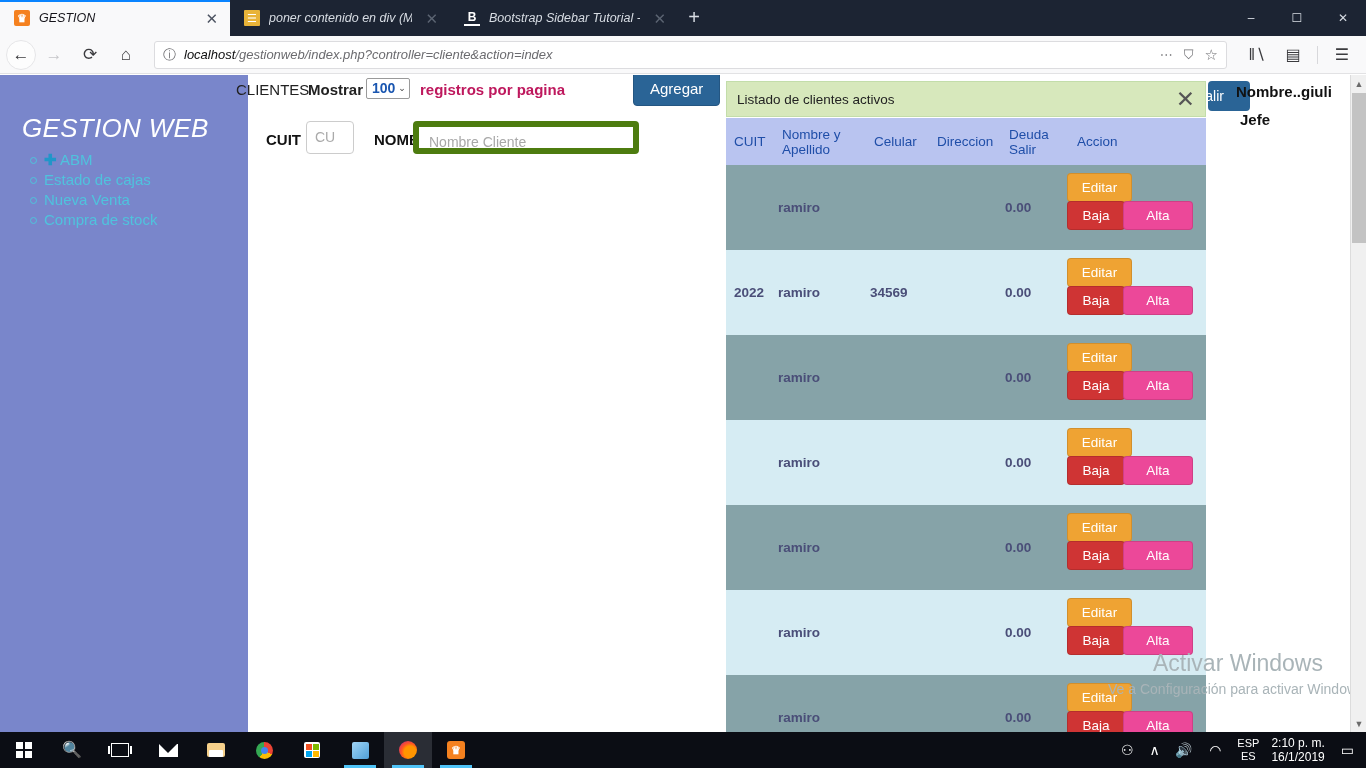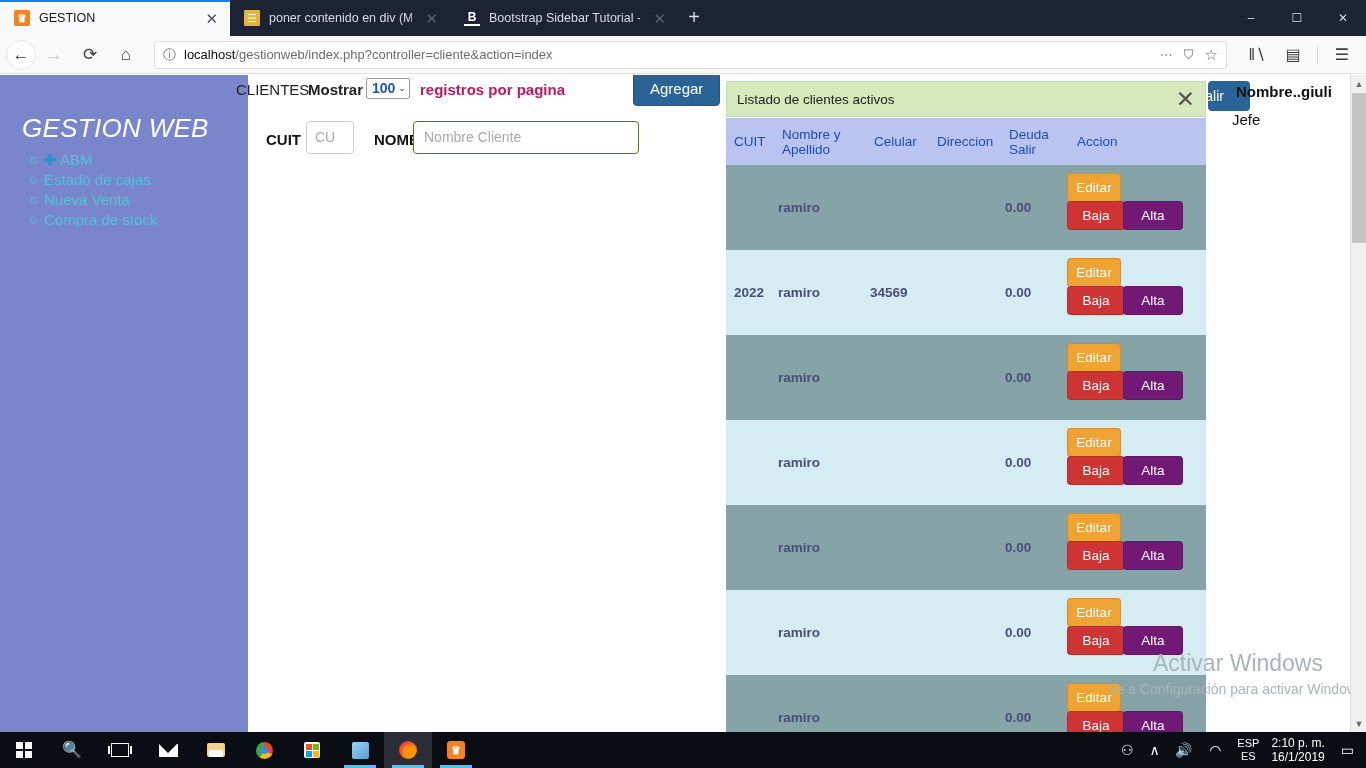--- a/index.html
+++ b/index.html
@@ -20,21 +20,21 @@
     position:absolute; top:0; height:36px;
     display:flex; align-items:center; gap:9px;
     padding:0 8px 0 14px;
     font-size:12.5px; color:#d7dce3; white-space:nowrap; overflow:hidden;
   }
   .tab.active { background:#f9f9fa; color:#15141a; }
   .tab.active::before{
     content:""; position:absolute; left:0; right:0; top:0; height:2px;
     background:#0a84ff;
   }
-  .tab-title { overflow:hidden; text-overflow:clip; flex:1; }
+  .tab-title { overflow:hidden; text-overflow:clip; flex:1;font-style:italic; }
   .tab-close {
     font-size:15px; line-height:1; color:#5b6472; padding:2px 4px; cursor:default;
   }
   .tab.active .tab-close { color:#4c5361; }
   .favicon { width:16px; height:16px; flex:none; position:relative; }
 
   .fav-xampp {
     background:#f5811f; border-radius:2px;
     display:flex; align-items:center; justify-content:center;
     color:#fff; font-size:11px; font-weight:bold; font-family:"Liberation Sans",sans-serif;
@@ -68,21 +68,21 @@
   .navbtn.back {
     margin-left:6px; border-radius:50%; border:1px solid #e6e6e8;
     width:30px; background:#fdfdfd;
   }
   .navbtn.fwd { color:#c6c6c9; }
   .urlbar {
     flex:1; margin:0 14px 0 10px; height:28px;
     background:#fff; border:1px solid #dcdcdf; border-radius:3px;
     display:flex; align-items:center; padding:0 8px; gap:8px;
   }
-  .url-text { font-size:13px; color:#6b6b6f; white-space:nowrap; overflow:hidden; }
+  .url-text { font-size:13px; color:#6b6b6f; white-space:nowrap; overflow:hidden;font-style:italic; }
   .url-text b { color:#0c0c0d; font-weight:normal; }
   .url-icons { margin-left:auto; display:flex; align-items:center; gap:11px; color:#6f6f73; font-size:13px; }
   .toolicons { display:flex; align-items:center; gap:4px; padding-right:8px; }
   .ticon { width:32px; height:30px; display:flex; align-items:center; justify-content:center; color:#3b3b3e; }
   .vsep { width:1px; height:18px; background:#d8d8db; margin:0 4px; }
 
   
   .viewport {
     position:absolute; left:0; top:75px; width:1366px; height:657px;
     background:#ffffff; overflow:hidden;
@@ -135,21 +135,21 @@
   .formrow { position:absolute; left:0; top:46px; width:100%; height:50px; }
   .lbl-cuit { position:absolute; left:18px; top:10px; font-size:15px; font-weight:bold; color:#111; }
   .inp-cuit {
     position:absolute; left:58px; top:0px; width:48px; height:33px;
     border:1px solid #ccc; border-radius:4px; background:#fff;
     font-size:14px; color:#aaa; padding:0 8px; line-height:31px;
   }
   .lbl-nombre { position:absolute; left:126px; top:10px; font-size:15px; font-weight:bold; color:#111; }
   .inp-nombre {
     position:absolute; left:165px; top:0px; width:226px; height:33px;
-    border:1px solid #4d7c0f; border-radius:4px; background:#fff;
+    border:6px solid #4d7c0f; border-radius:4px; background:#fff;
     font-size:14px; color:#a8a8a8; padding:0 10px; line-height:31px;
   }
 
   
   .panel {
     position:absolute; left:478px; top:-2px; width:480px; height:660px;padding-left:35px;
   }
   .alert {
     position:absolute; left:0; top:8px; width:480px; height:36px;
     background:#d7e8bc; border:1px solid #c3ddaa;
@@ -174,33 +174,33 @@
 
   .trow { display:flex; height:85px; align-items:center; font-size:13.5px; color:#4a4e78; font-weight:bold; }
   .trow.dark  { background:#86a3a8; }
   .trow.light { background:#d6ecf3; }
   .trow .c-acc { position:relative; height:85px; }
 
   .b-editar, .b-baja, .b-alta {
     position:absolute; border-radius:4px; color:#fff; font-size:13.5px;
     font-weight:normal; text-align:center; border:1px solid rgba(0,0,0,.12);
   }
-  .b-editar { left:0;  top:8px;  width:54px; padding:6px 0; background:#efa333; }
+  .b-editar { left:0;  top:8px;  width:65px; padding:6px 0; background:#efa333; }
   .b-baja   { left:0;  top:36px; width:58px; padding:6px 0; background:#cf3434; }
-  .b-alta   { left:56px; top:36px; width:60px; padding:6px 0; background:#701a75; }
+  .b-alta   { left:56px; top:36px; width:70px; padding:6px 0; background:#ec4899; }
 
   
   .userarea { position:absolute; left:940px; top:0; width:180px; }
   .btn-salir {
     position:absolute; left:20px; top:6px; width:42px;
     background:#2a6496; color:#fff; border-radius:4px;
     font-size:14px; padding:7px 0 7px 0; text-indent:-12px; overflow:hidden;
   }
   .user-nombre { position:absolute; left:48px; top:8px; font-size:15px; font-weight:bold; color:#111; white-space:nowrap; }
-  .user-rol    { position:absolute; left:44px; top:36px; font-size:15px; font-weight:normal; color:#111; }
+  .user-rol    { position:absolute; left:52px; top:36px; font-size:15px; font-weight:bold; color:#111; }
 
   
   .watermark {
     position:absolute; left:780px; top:575px; width:420px; text-align:center;
     color:#a9b4b8; pointer-events:none;
   }
   .wm1 { font-size:23px; }
   .wm2 { font-size:14px; margin-top:4px; }
 
   

